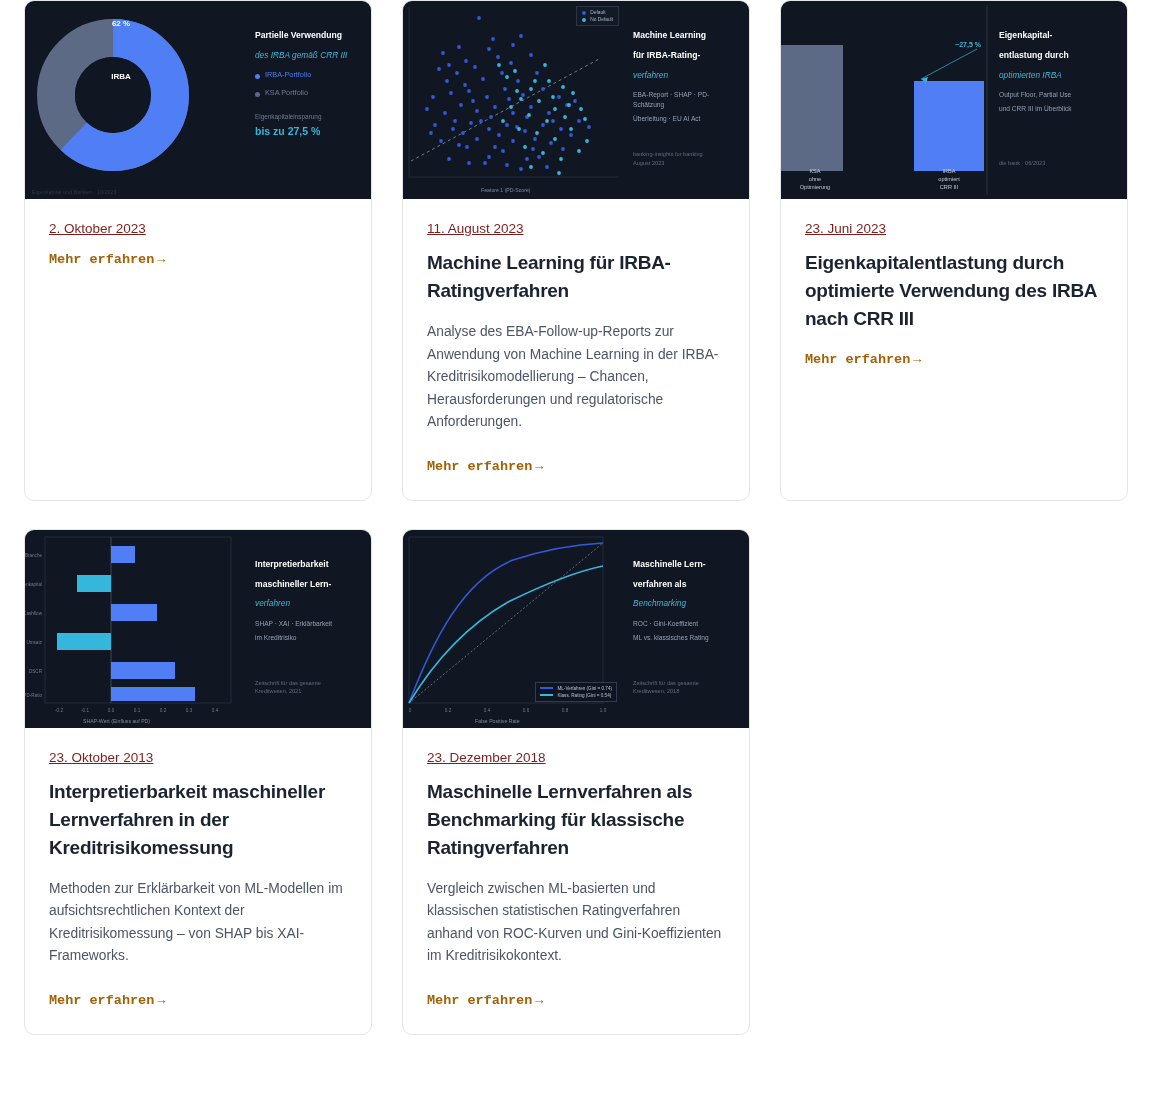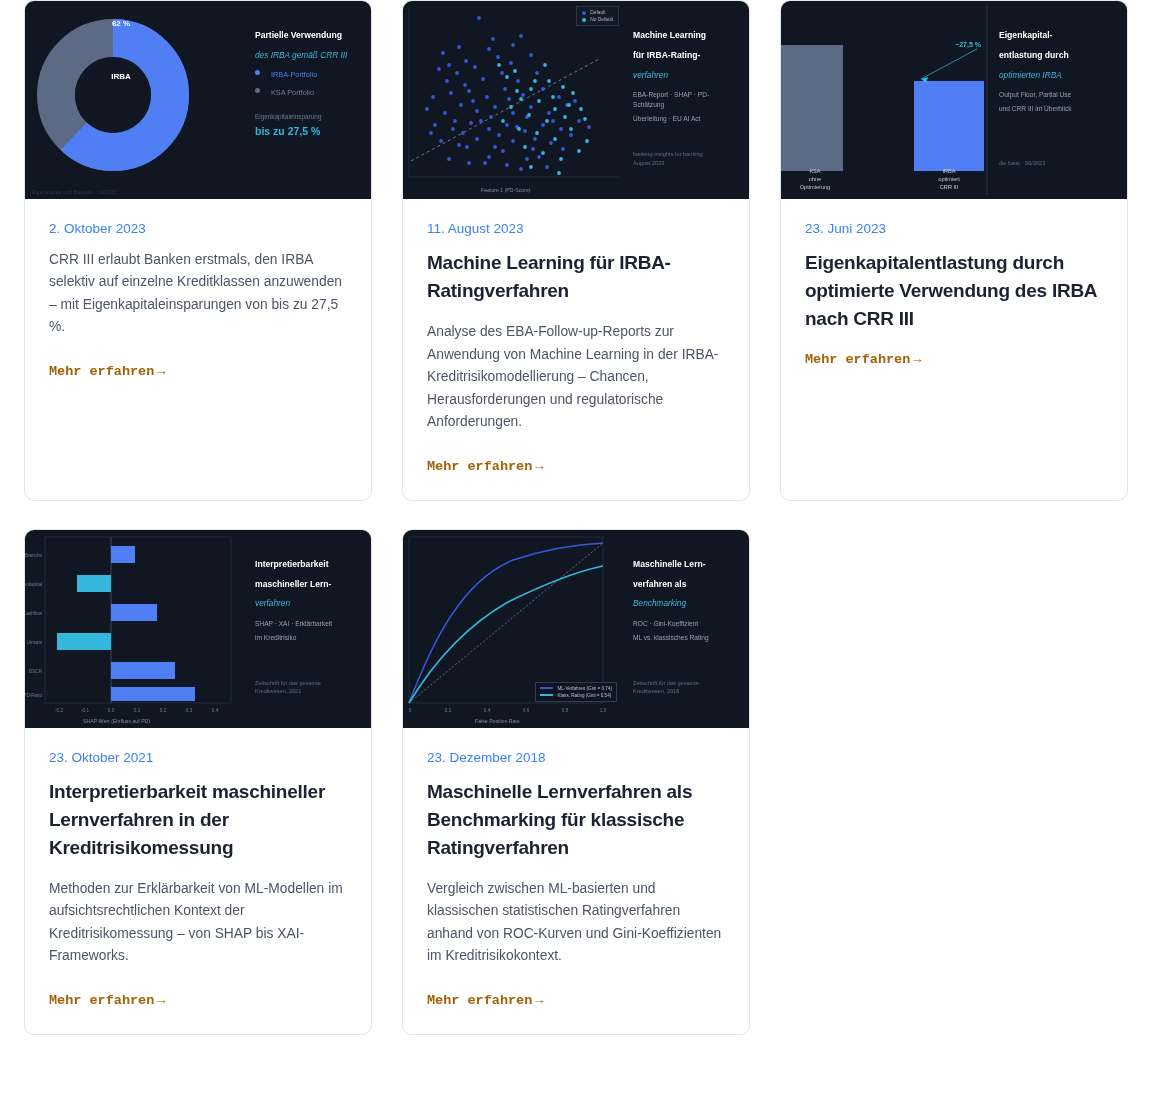--- a/index.html
+++ b/index.html
@@ -69,21 +69,21 @@
   .sl.f { color: #5e6b80; font-size: 5.6px; line-height: 1.5; position: absolute; bottom: 38px; }
 
   .donut-wrap { position: absolute; left: 12px; top: 18px; }
   .donut-center {
     position: absolute; left: 8px; top: 0; width: 152px; height: 152px;
     display: flex; flex-direction: column; align-items: center; 
     color: #ffffff; font-size: 8px; line-height: 1.35; font-weight: bold;
     pointer-events: none;
     gap: 42px;
   }
-  .legend-row { display: flex; align-items: flex-start; gap: 11px; margin-bottom: 9px; font-size: 7.3px; }
+  .legend-row { display: flex; align-items: flex-end; gap: 5px; margin-bottom: 9px; font-size: 7.3px; }
   .legend-dot { width: 5px; height: 5px; border-radius: 50%; flex: none; }
   .legend-lab { color: #6f7d94; }
   .legend-lab.blue { color: #4f7ef5; }
   .stat-cap { color: #6d7a8e; font-size: 6.4px; margin-bottom: 5px; }
   .stat-big { color: #35b6dc; font-size: 10.5px; font-weight: bold; }
 
   .tiny-credit {
     position: absolute; left: 7px; bottom: 4px;
     color: #2c3span; color:#2f3a4b; font-size: 5px; letter-spacing: .2px;
   }
@@ -108,23 +108,24 @@
   .bar-ann {
     position: absolute; color: #3fb7d8; font-size: 7px; font-weight: bold;
   }
   .bar-cat {
     position: absolute; color: #c4ccd9; font-size: 5.6px; line-height: 1.45; text-align: center;
   }
 
   
   .body { padding: 22px 24px 26px 24px; }
   .date {
-    color: #3b82f6;
+    color: #7f1d1d;
     font-size: 13.5px;
     margin-bottom: 13px;
+    text-decoration: underline;
   }
   .headline {
     color: #1b2232;
     font-size: 19px;
     font-weight: bold;
     line-height: 1.48;
     letter-spacing: -0.25px;
     margin: 0 0 16px 0;
   }
   .excerpt {
@@ -177,21 +178,20 @@
           <div class="legend-row">
             <span class="legend-dot" style="background:#5c6a85"></span>
             <span class="legend-lab">KSA Portfolio</span>
           </div>
           <div class="stat-cap" style="margin-top:16px">Eigenkapitaleinsparung</div>
           <div class="stat-big">bis zu 27,5 %</div>
         </div>
       </div>
       <div class="body">
         <div class="date">2. Oktober 2023</div>
-        <p class="excerpt">CRR III erlaubt Banken erstmals, den IRBA selektiv auf einzelne Kreditklassen anzuwenden – mit Eigenkapitaleinsparungen von bis zu 27,5 %.</p>
         <a class="more" href="#"><span>Mehr erfahren</span><span class="arr">→</span></a>
       </div>
     </div>
 
     <div class="card">
       <div class="thumb">
         <div class="plot">
           <svg width="222" height="198" viewBox="0 0 222 198">
             <line x1="6" y1="176" x2="216" y2="176" stroke="#2b3547" stroke-width="0.7"></line>
             <line x1="6" y1="176" x2="6" y2="6" stroke="#2b3547" stroke-width="0.7"></line>
@@ -419,21 +419,21 @@
           <div class="sl a">verfahren</div>
           <div class="sl m">SHAP · XAI · Erklärbarkeit</div>
           <div class="sl m">im Kreditrisiko</div>
           <div class="sl f">
             <div>Zeitschrift für das gesamte</div>
             <div>Kreditwesen, 2021</div>
           </div>
         </div>
       </div>
       <div class="body">
-        <div class="date">23. Oktober 2021</div>
+        <div class="date">23. Oktober 2013</div>
         <h2 class="headline">Interpretierbarkeit maschineller Lernverfahren in der Kreditrisikomessung</h2>
         <p class="excerpt">Methoden zur Erklärbarkeit von ML-Modellen im aufsichtsrechtlichen Kontext der Kreditrisikomessung – von SHAP bis XAI-Frameworks.</p>
         <a class="more" href="#"><span>Mehr erfahren</span><span class="arr">→</span></a>
       </div>
     </div>
 
     <div class="card">
       <div class="thumb">
         <div class="plot">
           <svg width="222" height="198" viewBox="0 0 222 198">

